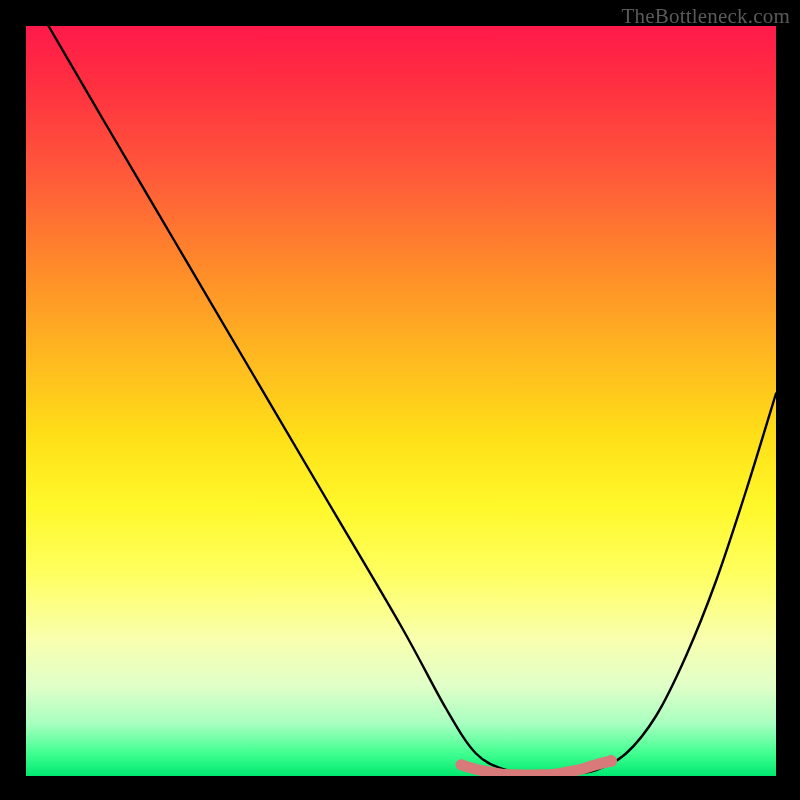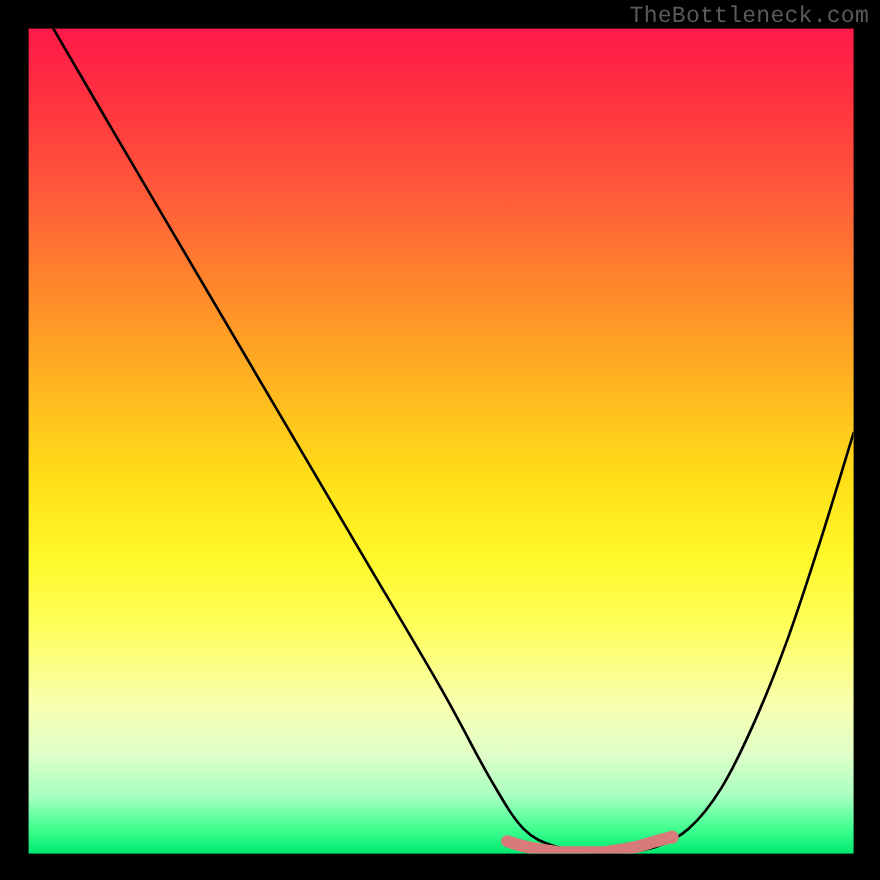--- a/index.html
+++ b/index.html
@@ -37,21 +37,21 @@
     left: 26px;
     top: 26px;
     width: 750px;
     height: 750px;
     pointer-events: none;
   }
   .watermark {
     position: absolute;
     top: 4px;
     right: 10px;
-    font-family: Liberation Mono, monospace;
+    font-family: Liberation Serif, serif;
     font-size: 21px;
     color: #5a5a5a;
     letter-spacing: 0.2px;
   }
 </style>
 </head>
 <body>
 
 <div class="stage">
   <div class="plot-area"></div>

